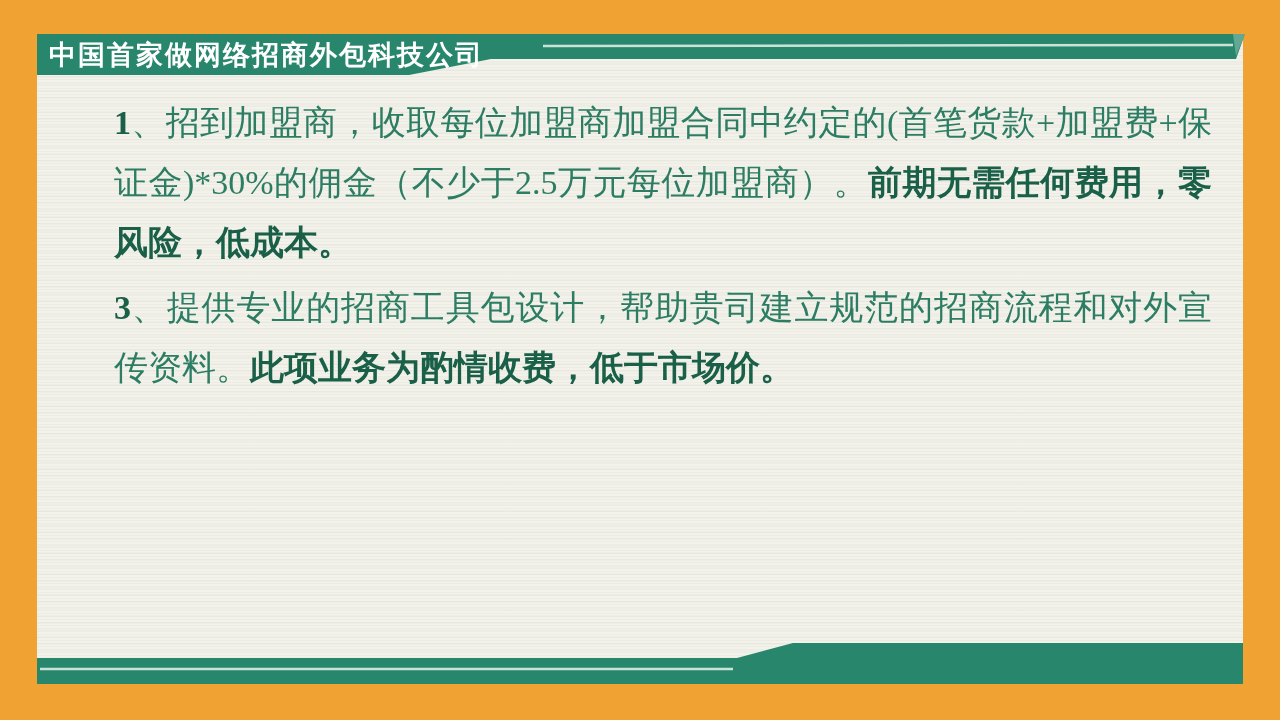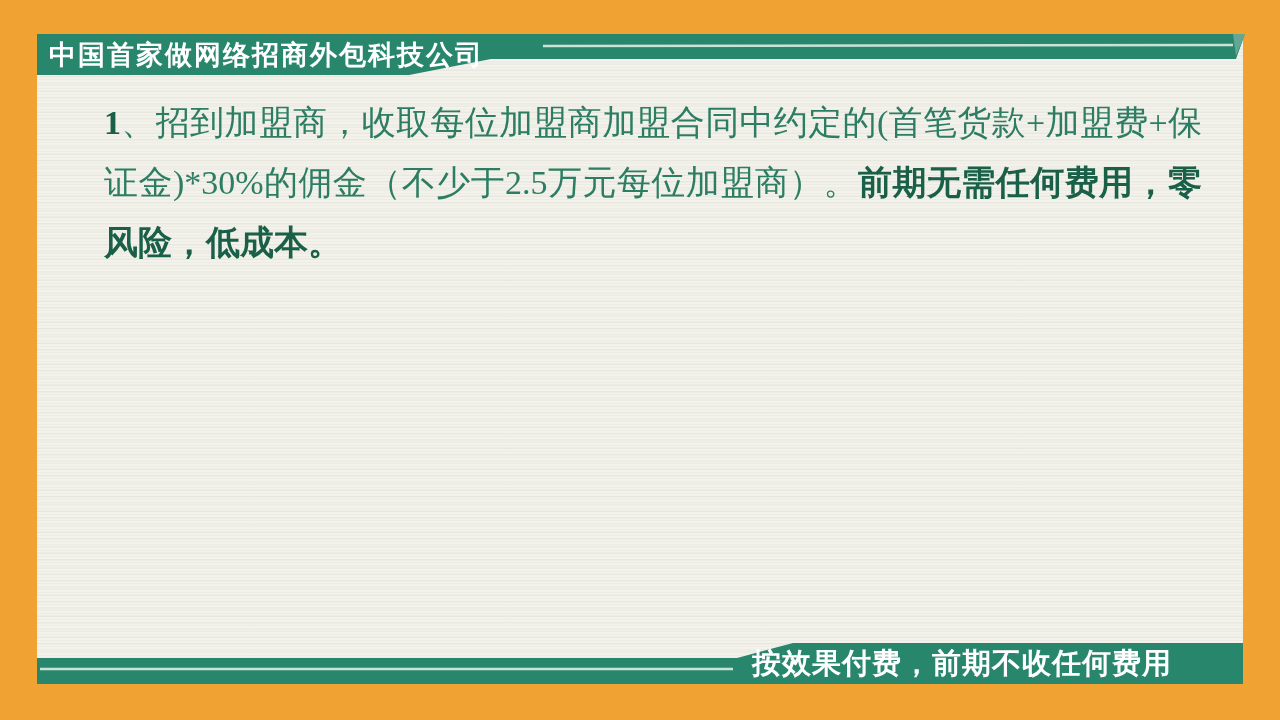--- a/index.html
+++ b/index.html
@@ -50,21 +50,21 @@
     position:absolute;
     top:643px;right:44px;height:41px;
     display:flex;align-items:center;
     color:var(--band-text);
     font-size:29px;font-weight:bold;
     letter-spacing:1px;
     white-space:nowrap;
   }
   .content{
     position:absolute;
-    left:104px;top:93px;width:1098px;
+    left:114px;top:93px;width:1098px;
     font-family:"Liberation Serif",serif;
     font-size:34px;line-height:60px;
     color:var(--text-green);
     text-align:justify;
     text-justify:inter-character;
   }
   .content p.para{margin:0 0 5px 0;}
   .seg{font-weight:normal;}
   .seg.bold{
     font-weight:bold;
@@ -88,17 +88,17 @@
 
     <polygon points="37,658 737,658 793,643 1243,643 1243,684 37,684" fill="var(--green)"></polygon>
 
     <line x1="40" y1="669" x2="733" y2="669" stroke="var(--ribbon-highlight)" stroke-width="2.5" opacity="0.9"></line>
   </svg>
 
   <div class="header-title">中国首家做网络招商外包科技公司</div>
 
   <div class="content">
       <p class="para"><span class="seg bold">1</span><span class="seg">、招到加盟商，收取每位加盟商加盟合同中约定的(首笔货款+加盟费+保证金)*30%的佣金（不少于2.5万元每位加盟商）。</span><span class="seg bold">前期无需任何费用，零风险，低成本。</span></p>
+      <p class="para"><span class="seg bold">3</span><span class="seg">、提供专业的招商工具包设计，帮助贵司建立规范的招商流程和对外宣传资料。</span><span class="seg bold">此项业务为酌情收费，低于市场价。</span></p>
     </div>
 
-  <div class="footer-slogan">按效果付费，前期不收任何费用</div>
 
 </div>
 
 </body></html>

